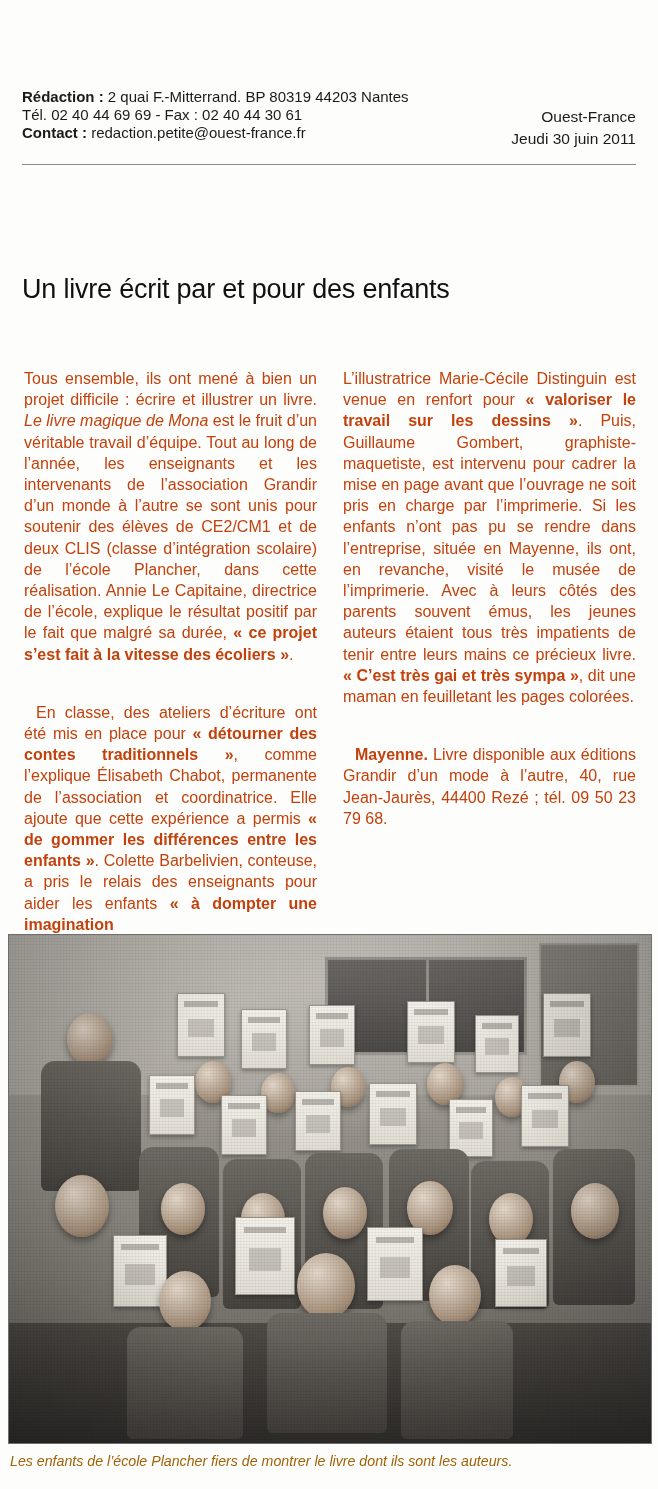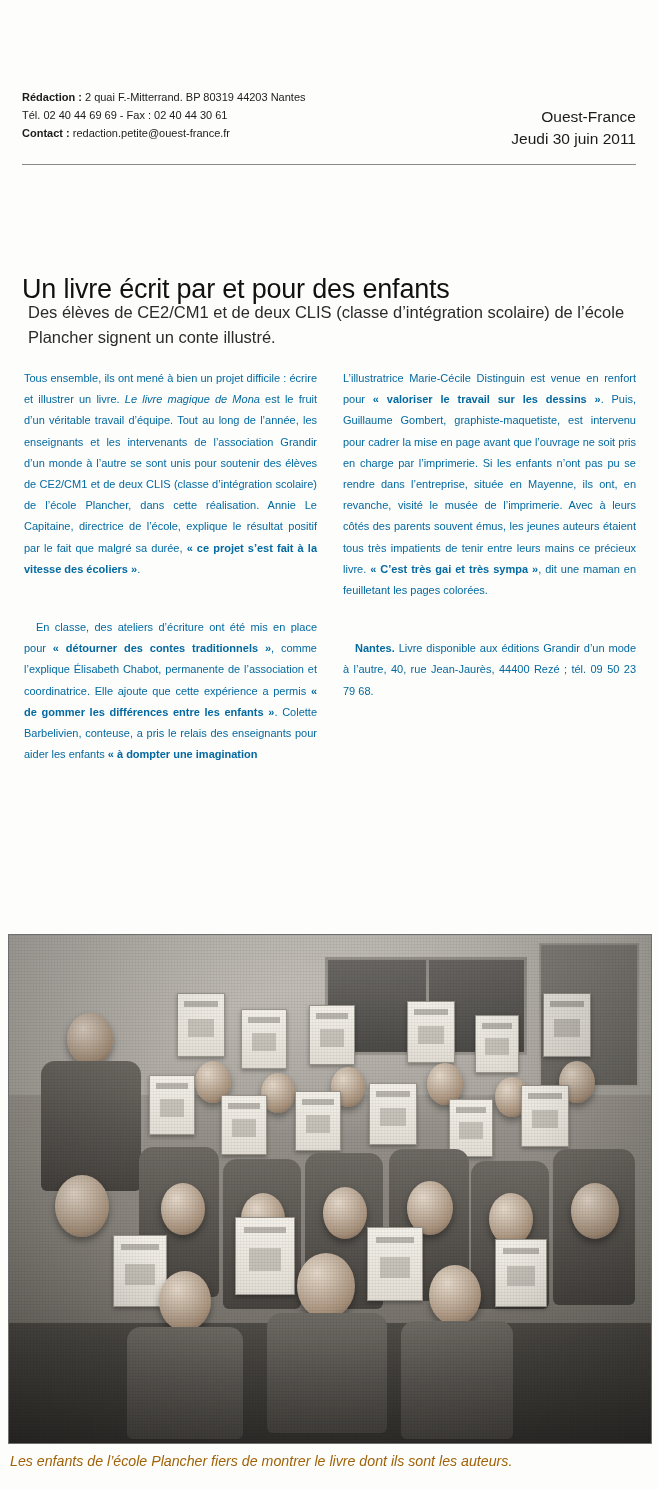--- a/index.html
+++ b/index.html
@@ -27,21 +27,21 @@
   .masthead {
     position: absolute;
     left: 22px;
     top: 88px;
     width: 614px;
     display: flex;
     justify-content: space-between;
     align-items: flex-start;
   }
   .masthead-left {
-    font-size: 11px;
+    font-size: 15px;
     line-height: 18px;
     color: #1b1b1b;
   }
   .masthead-left .lbl { font-weight: bold; }
   .masthead-right {
     text-align: right;
     font-size: 15.5px;
     line-height: 22px;
     color: #1b1b1b;
     padding-top: 18px;
@@ -81,24 +81,24 @@
   .columns {
     position: absolute;
     left: 24px;
     top: 368px;
     width: 612px;
     display: flex;
     gap: 26px;
   }
   .col {
     width: 293px;
-    font-size: 11px;
+    font-size: 16px;
     line-height: 21.2px;
     text-align: justify;
-    color: #0369a1;
+    color: #c2410c;
     hyphens: auto;
   }
   .col p { margin: 0; }
   .col p + p { text-indent: 12px; margin-top: 37px; }
   .col b { font-weight: bold; }
   .col i { font-style: italic; }
   .contact-block { margin-top: 14px; }
   .contact-block .lead { font-weight: bold; }
 
   
@@ -206,32 +206,31 @@
     </div>
     <div class="masthead-right">
       <div>Ouest-France</div>
       <div>Jeudi 30 juin 2011</div>
     </div>
   </div>
 
   <div class="rule"></div>
 
   <h1 class="headline">Un livre écrit par et pour des enfants</h1>
-  <div class="standfirst">Des élèves de CE2/CM1 et de deux CLIS (classe d’intégration scolaire) de l’école Plancher signent un conte illustré.</div>
 
   <div class="columns">
 
     <div class="col">
       <p><span>Tous ensemble, ils ont mené à bien un projet difficile : écrire et illustrer un livre. </span><i>Le livre magique de Mona</i><span> est le fruit d’un véritable travail d’équipe. Tout au long de l’année, les enseignants et les intervenants de l’association Grandir d’un monde à l’autre se sont unis pour soutenir des élèves de CE2/CM1 et de deux CLIS (classe d’intégration scolaire) de l’école Plancher, dans cette réalisation. Annie Le Capitaine, directrice de l’école, explique le résultat positif par le fait que malgré sa durée, </span><b>« ce projet s’est fait à la vitesse des écoliers »</b><span>.</span></p>
       <p><span>En classe, des ateliers d’écriture ont été mis en place pour </span><b>« détourner des contes traditionnels »</b><span>, comme l’explique Élisabeth Chabot, permanente de l’association et coordinatrice. Elle ajoute que cette expérience a permis </span><b>« de gommer les différences entre les enfants »</b><span>. Colette Barbelivien, conteuse, a pris le relais des enseignants pour aider les enfants </span><b>« à dompter une imagination</b></p>
     </div>
 
     <div class="col">
       <p><span>L’illustratrice Marie-Cécile Distinguin est venue en renfort pour </span><b>« valoriser le travail sur les dessins »</b><span>. Puis, Guillaume Gombert, graphiste-maquetiste, est intervenu pour cadrer la mise en page avant que l’ouvrage ne soit pris en charge par l’imprimerie. Si les enfants n’ont pas pu se rendre dans l’entreprise, située en Mayenne, ils ont, en revanche, visité le musée de l’imprimerie. Avec à leurs côtés des parents souvent émus, les jeunes auteurs étaient tous très impatients de tenir entre leurs mains ce précieux livre. </span><b>« C’est très gai et très sympa »</b><span>, dit une maman en feuilletant les pages colorées.</span></p>
-      <p class="contact-block"><span class="lead">Nantes.</span><span> Livre disponible aux éditions Grandir d’un mode à l’autre, 40, rue Jean-Jaurès, 44400 Rezé ; tél. 09 50 23 79 68.</span></p>
+      <p class="contact-block"><span class="lead">Mayenne.</span><span> Livre disponible aux éditions Grandir d’un mode à l’autre, 40, rue Jean-Jaurès, 44400 Rezé ; tél. 09 50 23 79 68.</span></p>
     </div>
 
   </div>
 
   <div class="photo-wrap">
     <div class="photo">
       <div class="wall"></div>
       <div class="window"></div>
       <div class="door"></div>
       <div class="floor"></div>

